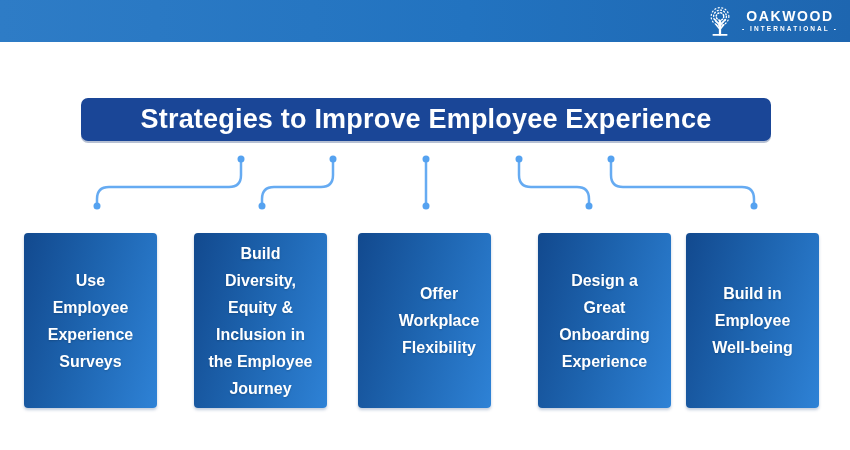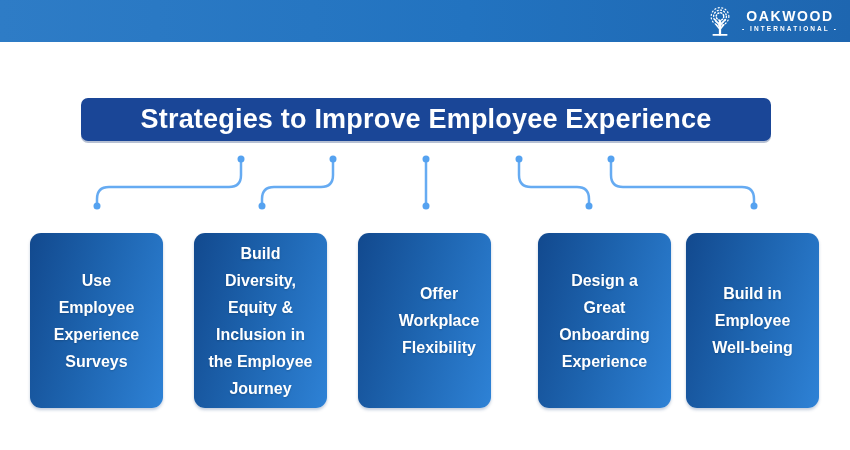--- a/index.html
+++ b/index.html
@@ -26,29 +26,29 @@
     display:flex;align-items:center;justify-content:center;
     box-shadow:0 2px 0 rgba(12,45,110,0.30);
   }
   .title-banner span{
     color:#ffffff;font-size:27px;font-weight:bold;letter-spacing:0.2px;white-space:nowrap;
   }
   
   .connectors{position:absolute;left:0;top:0;width:850px;height:450px;pointer-events:none;}
   
   .strategy-card{
-    position:absolute;top:233px;width:133px;height:175px;border-radius:11px;
+    position:absolute;top:233px;width:133px;height:175px;border-radius:4px;
     background:linear-gradient(105deg,#12498E 0%,#1D63AE 45%,#2E82D6 100%);
     color:#ffffff;display:flex;align-items:center;justify-content:center;
     text-align:center;box-sizing:border-box;padding:0 7px;
     font-size:16px;line-height:27px;font-weight:600;
     white-space:pre-line;text-shadow:0 1px 2px rgba(0,0,0,0.18);
     box-shadow:0 2px 3px rgba(20,60,120,0.25);
   }
-  .card-1{left:30px;}
+  .card-1{left:24px;}
   .card-2{left:194px;}
   .card-3{left:358px;padding-left:36px;}
   .card-4{left:538px;}
   .card-5{left:686px;}
 </style>
 </head>
 <body>
 
 <div class="canvas">
 

